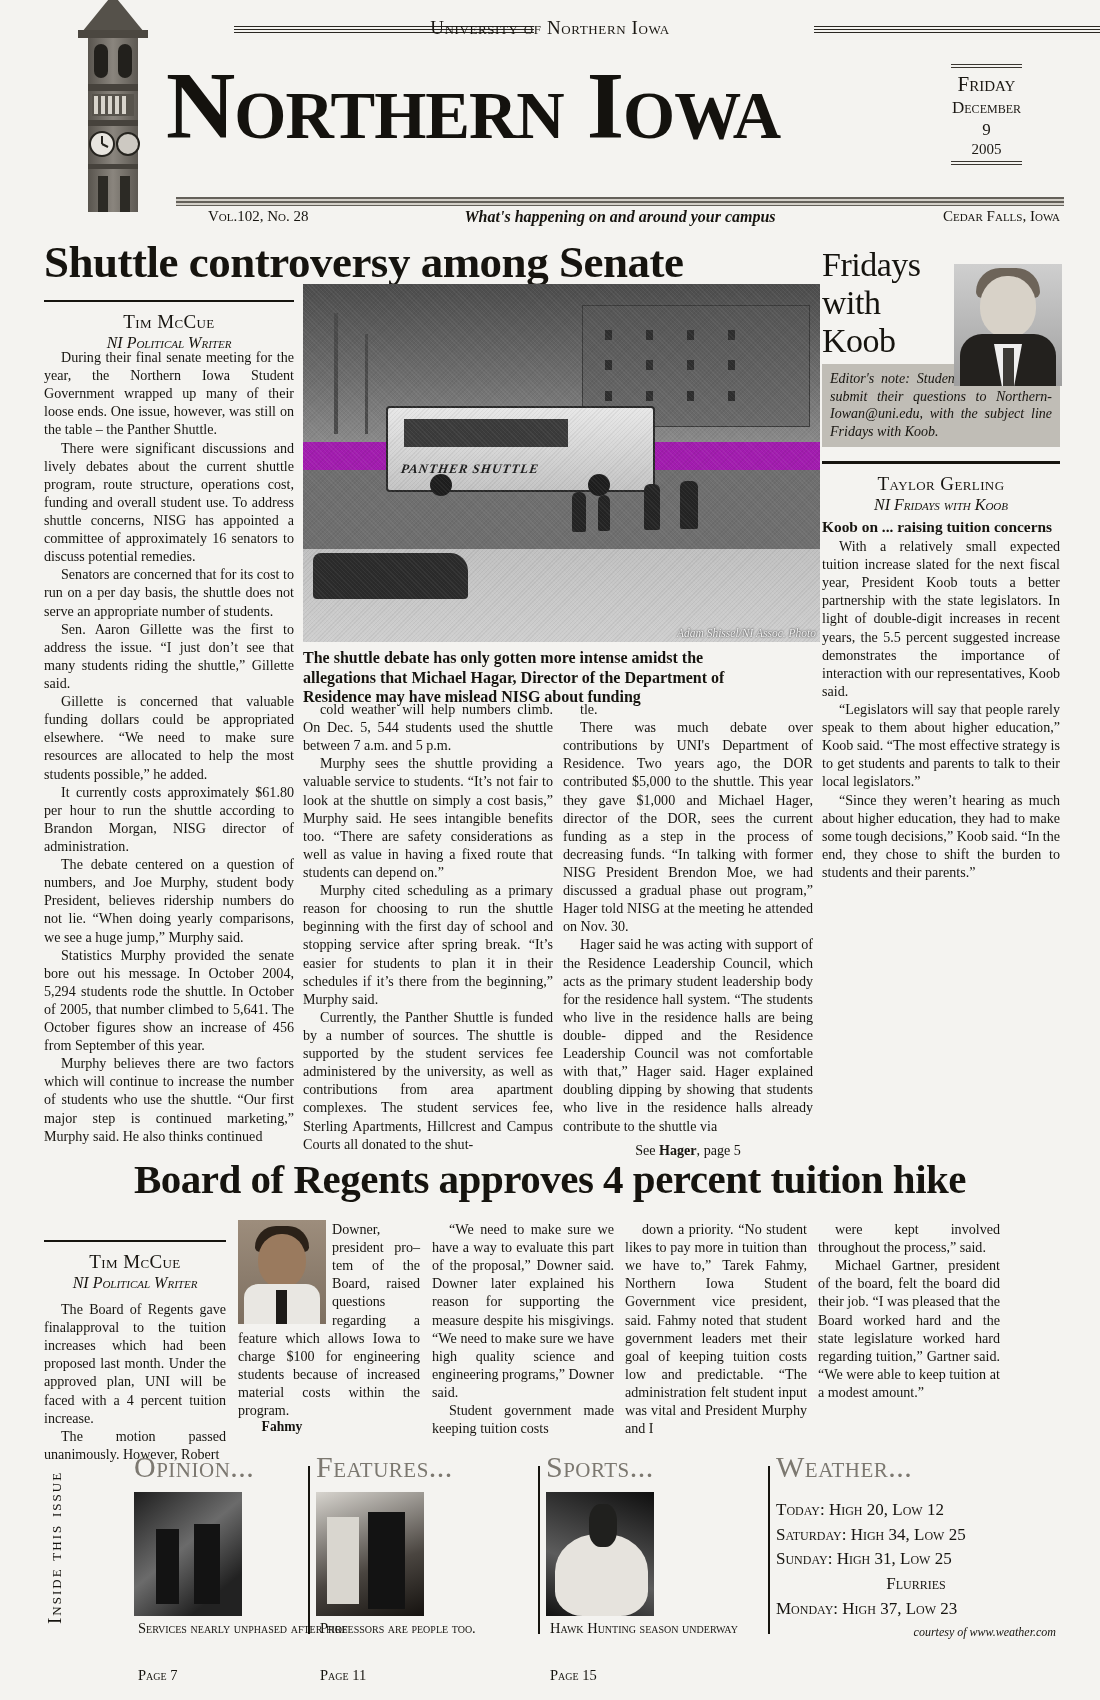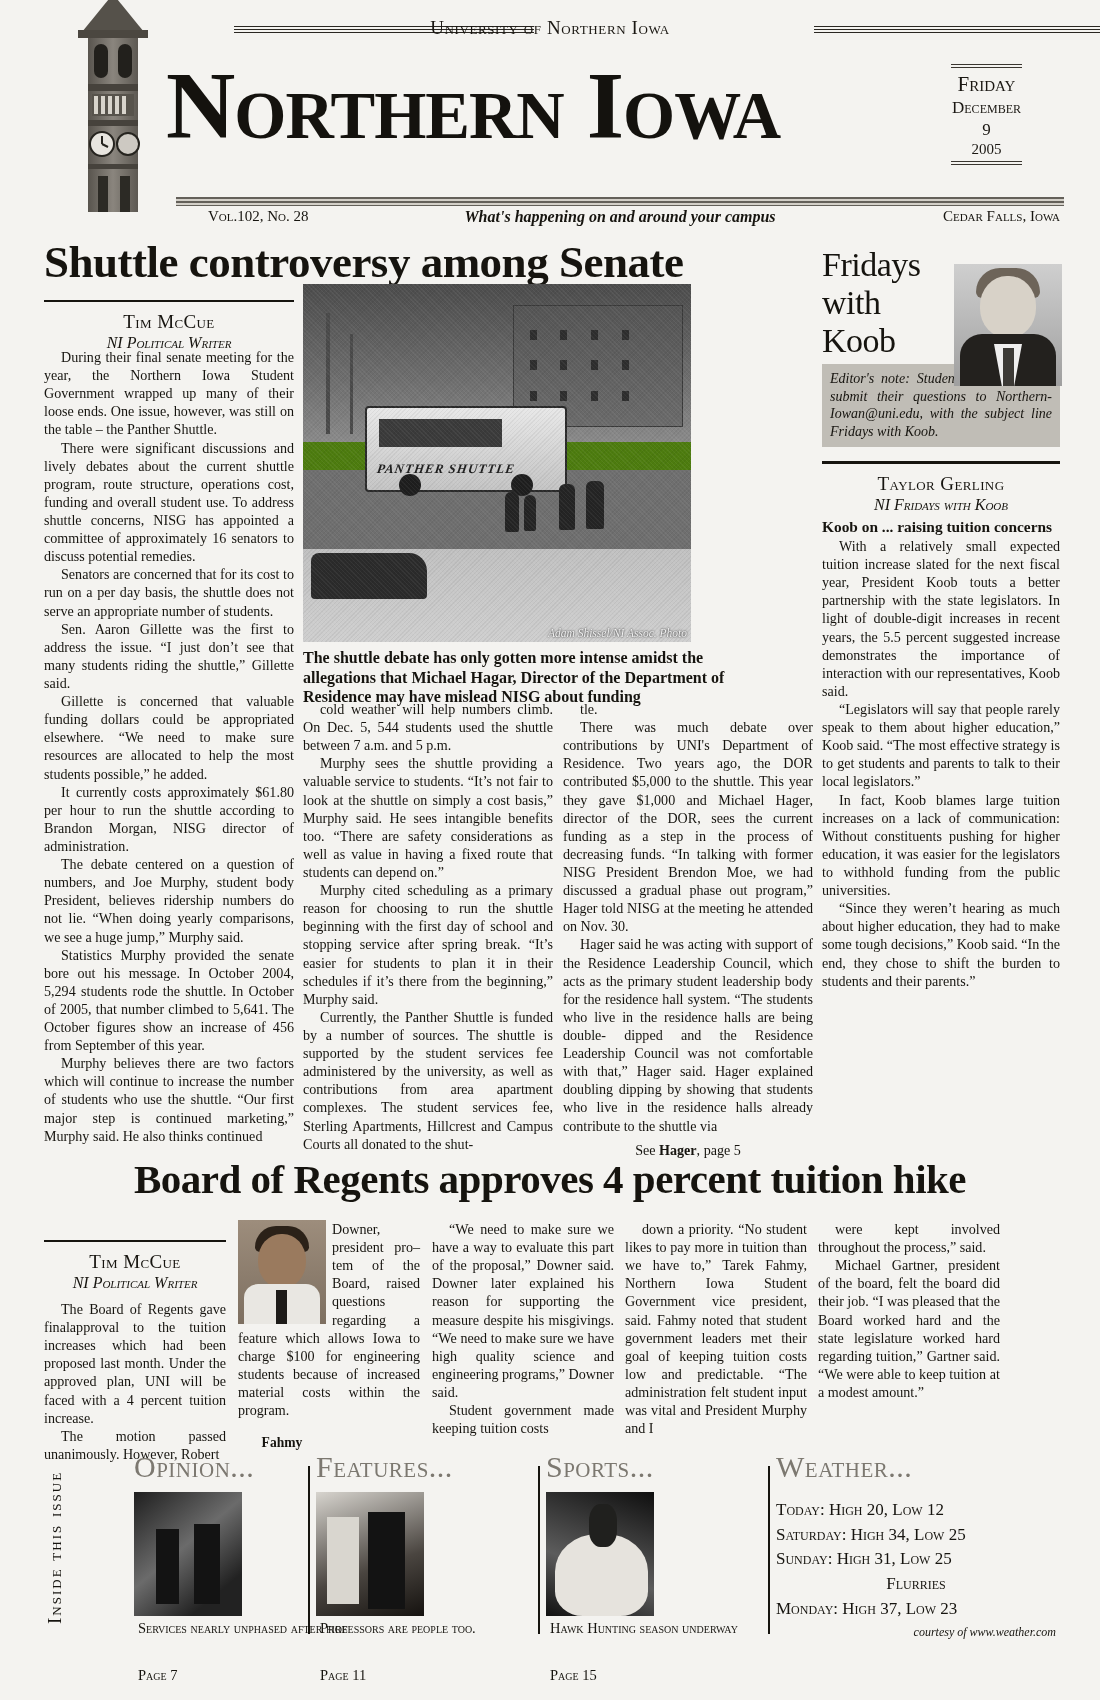--- a/index.html
+++ b/index.html
@@ -67,22 +67,22 @@
   
   .col { font-size:14.1px; line-height:1.285; text-align:justify; }
   .col p { margin:0; text-indent:17px; }
 
   
   .s1c1 { position:absolute; left:44px; top:348px; width:250px; }
   .s1c2 { position:absolute; left:303px; top:700px; width:250px; }
   .s1c3 { position:absolute; left:563px; top:700px; width:250px; }
 
   .photo {
-    position:absolute; left:303px; top:284px; width:388px; height:358px;
-    background:#4d7c0f; overflow:hidden;
+    position:absolute; left:303px; top:284px; width:517px; height:358px;
+    background:#a21caf; overflow:hidden;
   }
   .photo .sky { position:absolute; left:0; top:0; right:0; height:44%;
      background:linear-gradient(to bottom,#4c4c4c,#6e6e6e 60%,#8a8a8a); }
   .photo .bldg { position:absolute; right:2%; top:6%; width:44%; height:34%;
      background:linear-gradient(to bottom,#555,#6b6b6b);
      box-shadow:inset 0 0 0 1px #3a3a3a; }
   .photo .bldg-win { position:absolute; background:#2e2e2e; width:7px; height:10px; }
   .photo .ground { position:absolute; left:0; right:0; bottom:0; height:40%;
      background:linear-gradient(to bottom,#b9b9b9,#cfcfcf); }
   .photo .road { position:absolute; left:0; right:0; top:52%; height:22%;
@@ -153,21 +153,21 @@
     float:left; width:88px; height:104px; margin:0 6px 0 0;
     background:linear-gradient(to bottom,#9d8d7c,#7d6f60); position:relative; overflow:hidden;
   }
   .fm-face { position:absolute; left:20px; top:14px; width:48px; height:54px; border-radius:48%;
      background:#9a7a5e; }
   .fm-hair { position:absolute; left:17px; top:6px; width:54px; height:26px;
      border-radius:26px 26px 6px 6px; background:#2b2118; }
   .fm-shirt { position:absolute; left:6px; bottom:0; width:76px; height:40px; background:#e9e7e2;
      border-radius:14px 14px 0 0; }
   .fm-tie { position:absolute; left:38px; bottom:0; width:11px; height:34px; background:#1d1b18; }
-  .fahmy-cap { clear:left; text-align:center; font-weight:700; font-size:13.6px; width:88px;margin-top:16px; }
+  .fahmy-cap { clear:left; text-align:center; font-weight:700; font-size:13.6px; width:88px; }
   .wrapcol { font-size:14.1px; line-height:1.285; text-align:justify; }
 
   
   .inside {
     position:absolute; left:44px; top:1452px; width:1012px; height:190px;
   }
   .inside-label {
     position:absolute; left:0; top:6px; width:28px; height:178px;
     writing-mode:vertical-rl; transform:rotate(180deg);
     font-variant:small-caps; font-size:19px; letter-spacing:2px; text-align:center;
@@ -347,21 +347,20 @@
     <div class="editors-note">Editor's note: Students are invited to submit their questions to Northern-Iowan@uni.edu, with the subject line Fridays with Koob.</div>
     <div class="koob-rule"></div>
     <div class="byline">
       <div class="nm">Taylor Gerling</div>
       <div class="rl">NI Fridays with Koob</div>
     </div>
     <div class="koob-sub">Koob on ... raising tuition concerns</div>
     <div class="col">
       <p>With a  relatively small expected tuition increase slated for the next fiscal year, President Koob touts a better partnership with the state legislators. In light of double-digit increases in recent years, the 5.5 percent suggested increase demonstrates the importance of interaction with our representatives, Koob said.</p>
       <p>“Legislators will say that people rarely speak to them about higher education,” Koob said. “The most effective strategy is to get students and parents to talk to their local legislators.”</p>
-      <p>In fact, Koob blames large tuition increases on a lack of communication: Without constituents pushing for higher education, it was easier for the legislators to withhold funding from the public universities.</p>
       <p>“Since they weren’t hearing as much about higher education, they had to make some tough decisions,” Koob said. “In the end, they chose to shift the burden to students and their parents.”</p>
     </div>
   </div>
 
   <div class="headline-2">Board of Regents approves  4 percent tuition hike</div>
 
   <div class="s2c1">
     <div class="byline-rule"></div>
     <div class="byline">
       <div class="nm">Tim McCue</div>

